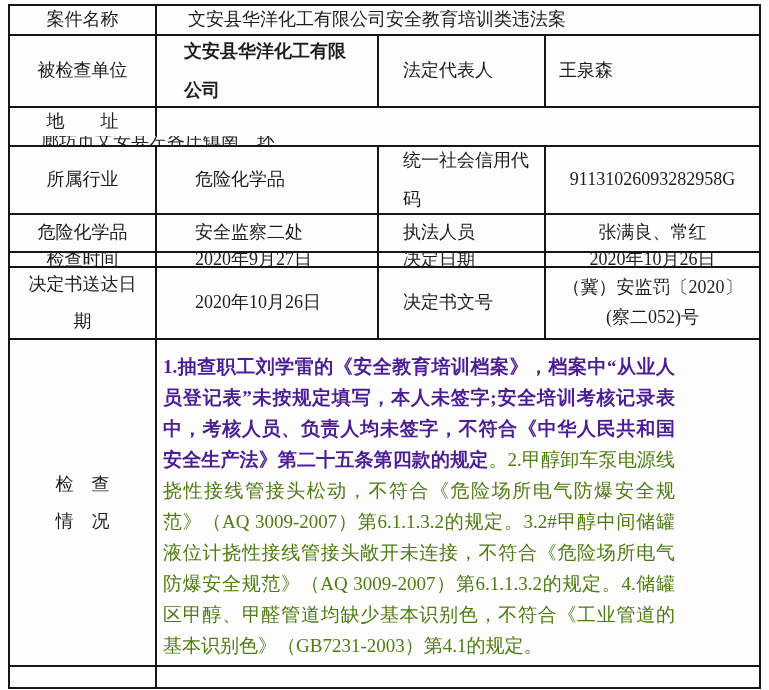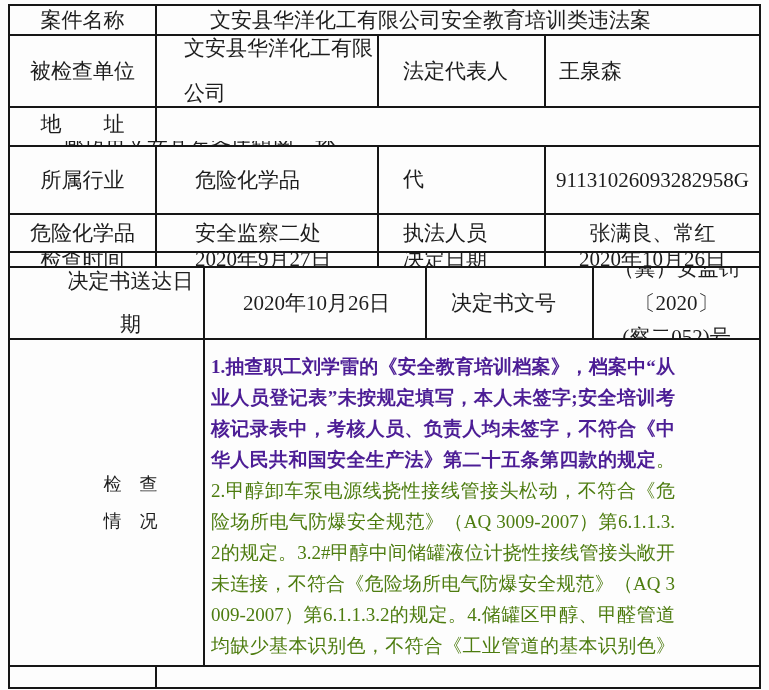--- a/index.html
+++ b/index.html
@@ -14,33 +14,33 @@
     border:2px solid #161616;
     box-sizing:border-box;
     background:#fdfdfd;
   }
   .row{display:flex;border-bottom:2px solid #161616;box-sizing:border-box;}
   .row:last-child{border-bottom:none;}
   .cell{
     box-sizing:border-box;
     border-right:2px solid #161616;
     display:flex;align-items:center;
-    font-size:21px;line-height:1.55;
+    font-size:18px;line-height:1.55;
     white-space:pre-line;
     overflow:hidden;
   }
   .cell:last-child{border-right:none;}
   .c1{width:147px;flex:none;justify-content:center;text-align:center;}
   .c2{width:222px;flex:none;}
   .c3{width:167px;flex:none;}
   .c4{flex:1;}
   .span3{flex:1;}
   .center{justify-content:center;text-align:center;}
-  .padL59{padding-left:53px;}
-  .padL27{padding-left:27px;}
+  .padL59{padding-left:31px;}
+  .padL27{padding-left:27px;font-weight:bold;}
   .padL38{padding-left:38px;}
   .padL15{padding-left:24px;}
   .padL13{padding-left:13px;}
   .lh-tall{line-height:2.15;}
   .lh-mid{line-height:1.65;}
   
   .r1{height:30px;} .r2{height:72px;} .r3{height:39px;flex-direction:column;} .r4{height:68px;}
   .r5{height:38px;} .r6{height:15px;} .r7{height:72px;} .r8{height:327px;}
   .r9{height:20px;}
   
@@ -48,21 +48,21 @@
     align-items:flex-start;
     padding:11px 84px 0 6px;
     font-size:19px;line-height:31px;
     white-space:normal;
     display:block;
     word-break:break-all;
     text-align:justify;
   }
   .seg-red{color:#4c1d95;font-weight:bold;}
   .seg-black{color:#4d7c0f;font-weight:normal;}
-  .label-2line{line-height:2.05;margin-left:48px;}
+  .label-2line{line-height:2.05;}
   
   .watermark{
     position:absolute;left:596px;top:644px;
     display:flex;align-items:center;gap:5px;
     color:#b3b3b3;opacity:.95;margin-top:44px;
   }
   .watermark-text{
     font-size:21px;letter-spacing:1px;white-space:nowrap;
   }
   .wm-icon{width:30px;height:30px;flex:none;}

